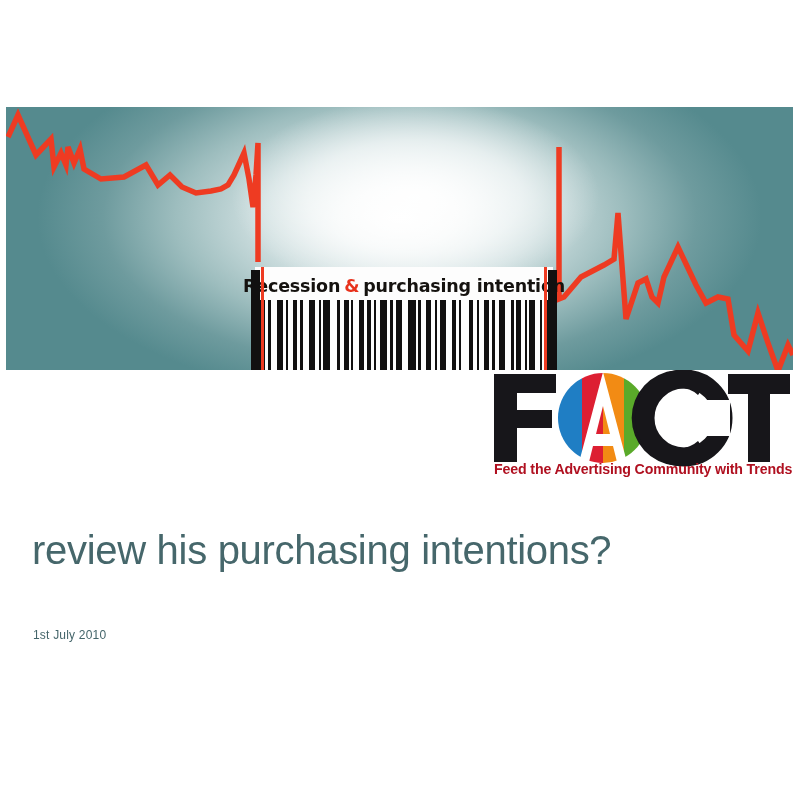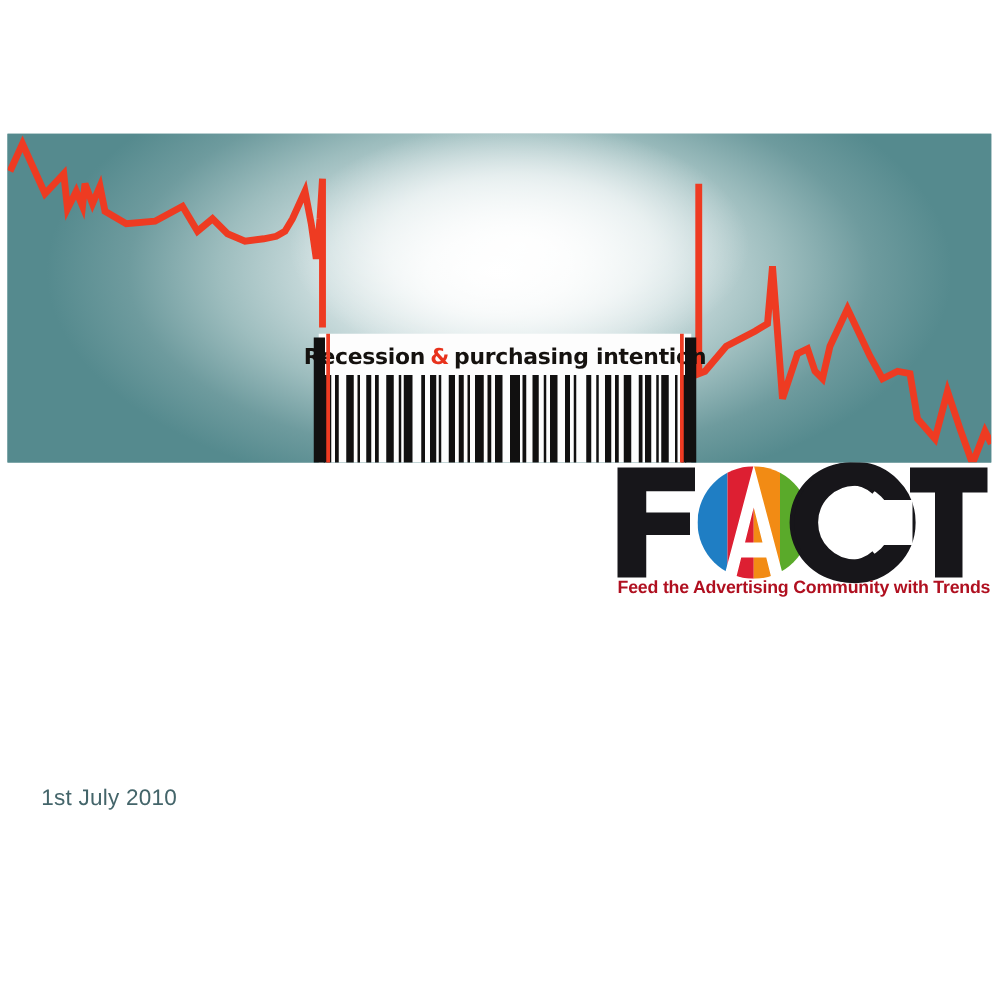--- a/index.html
+++ b/index.html
@@ -137,21 +137,21 @@
     font-weight: 400;
     line-height: 1.30;
     letter-spacing: -0.3px;
   }
   .subtitle {
     position: absolute;
     left: 33px;
     top: 628px;
     color: #44656a;
     font-family: "Liberation Sans", sans-serif;
-    font-size: 18px;
+    font-size: 12px;
     font-weight: 400;
     letter-spacing: 0.2px;
   }
 </style>
 </head>
 <body>
 
 <div class="slide">
 
   <div class="banner">
@@ -280,17 +280,18 @@
       <circle cx="194" cy="48" r="39" fill="none" stroke="#17161a" stroke-width="19"></circle>
       <rect x="214" y="30" width="26" height="36" fill="#ffffff"></rect>
 
       <path fill="#17161a" d="M238,4 H300 V24 H280 V92 H258 V24 H238 Z"></path>
 
       <text x="4" y="104" fill="#b01020" font-family="'Liberation Sans', sans-serif" font-size="14.2" font-weight="bold" letter-spacing="-0.15">Feed the Advertising Community with Trends</text>
     </svg>
   </div>
 
   <div class="title">
+    <div>review his purchasing intentions?</div>
   </div>
 
   <div class="subtitle">1st July 2010</div>
 
 </div>
 
 </body></html>

